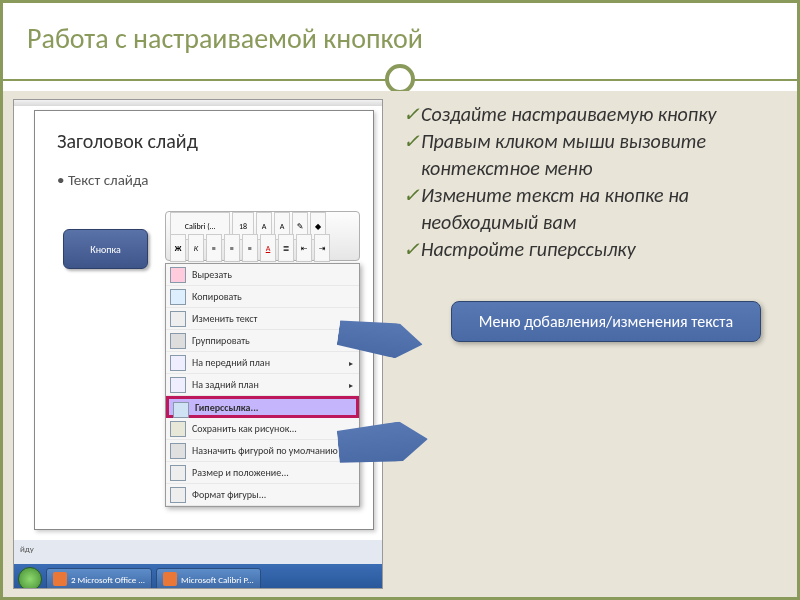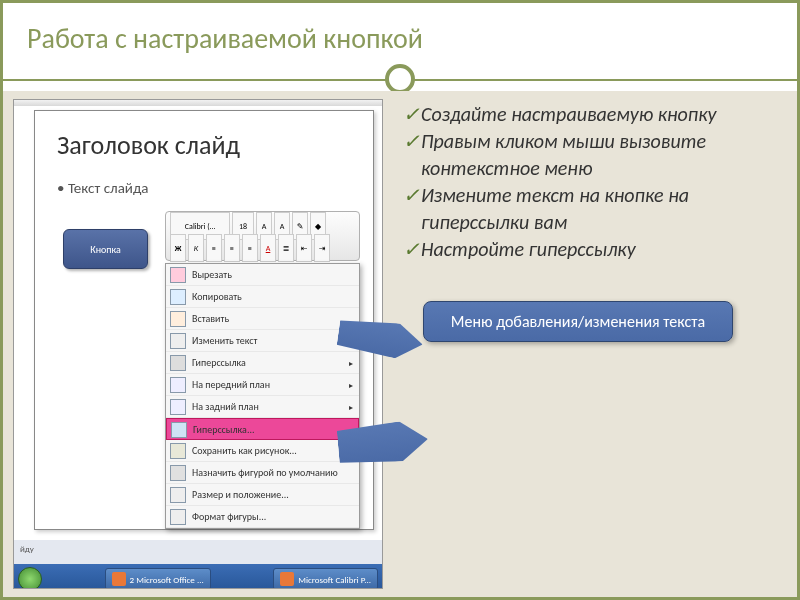--- a/index.html
+++ b/index.html
@@ -59,21 +59,21 @@
   .pp-top { height: 6px; background: linear-gradient(#f2f2f2,#d9d9d9); }
   .pp-canvas {
     position: absolute;
     left: 20px; top: 10px;
     width: 340px; height: 420px;
     background: #fff;
     border: 1px solid #888;
     box-shadow: 2px 2px 4px rgba(0,0,0,0.2);
   }
   .pp-slide-title {
-    font-size: 26px;
+    font-size: 20px;
     color: #333;
     padding: 18px 4px 0 22px;
   }
   .pp-slide-body {
     font-size: 15px;
     color: #555;
     padding: 18px 12px 0 22px;
   }
   .pp-slide-body::before { content:"• "; }
   .btn-shape {
@@ -115,21 +115,21 @@
     box-shadow: 2px 2px 5px rgba(0,0,0,0.3);
   }
   .cm-item {
     height: 22px;
     display: flex; align-items: center;
     padding-left: 26px;
     position: relative;
     border-bottom: 1px solid #e8e8e8;
     color: #333;
   }
-  .cm-item.hl { background: #ec4899; border:1px solid #be185d; }
+  .cm-item.hl { background: #c4b5fd; border:3px solid #be185d;font-weight:bold; }
   .cm-icon {
     position:absolute; left:4px; top:3px;
     width:16px; height:16px;
     background:#cde; border:1px solid #89a;
   }
   .cm-icon.cut { background:#fcd; }
   .cm-icon.copy { background:#def; }
   .cm-icon.paste { background:#fed; }
   .cm-icon.edit { background:#eee; }
   .cm-icon.group { background:#ddd; }
@@ -141,21 +141,21 @@
   .cm-icon.size { background:#eee; }
   .cm-icon.format { background:#eee; }
   .cm-arrow { position:absolute; right:6px; font-size:8px; }
   .pp-bottom {
     position:absolute; bottom:0; left:0; right:0;
     height:48px;
   }
   .pp-status { height:24px; background:#e4e8f0; font-size:9px; color:#555; padding-left:6px; line-height:18px; }
   .pp-taskbar {
     height:30px; background: linear-gradient(#3b6db5,#255394);
-    display:flex; align-items:center; gap:4px; padding:0 4px;justify-content:space-between;
+    display:flex; align-items:center; gap:4px; padding:0 4px;
   }
   .tb-item {
     height:22px; padding:0 6px;
     background:linear-gradient(#5d8dc9,#3d69a6);
     border:1px solid #2a4d80;
     border-radius:3px;
     color:#fff; font-size:9px;
     display:flex; align-items:center; gap:4px;
   }
   .tb-icon { width:14px; height:14px; background:#e97838; border-radius:2px; }
@@ -181,20 +181,21 @@
     position: absolute;
     background: linear-gradient(#5878b3,#4a6aa6);
     border: 1px solid #2f466f;
     border-radius: 8px;
     color: #fff;
     font-size: 16px;
     text-align: center;
     padding: 10px 14px;
     width: 310px;
     box-shadow: 2px 2px 5px rgba(0,0,0,0.3);
+    margin-left: 28px;
   }
   .callout1 { left:420px; top:210px; }
   .callout2 { left:420px; top:325px; }
   
   .arrow-shape {
     position:absolute;
     background: linear-gradient(#5878b3,#4a6aa6);
   }
   .ar1 {
     left:335px; top:230px;
@@ -261,30 +262,26 @@
         <div class="context-menu">
           <div class="cm-item">
               <span class="cm-icon cut"></span>
               <span>Вырезать</span>
             </div>
           <div class="cm-item">
               <span class="cm-icon copy"></span>
               <span>Копировать</span>
             </div>
           <div class="cm-item">
-              <span class="cm-icon paste"></span>
-              <span>Вставить</span>
-            </div>
-          <div class="cm-item">
               <span class="cm-icon edit"></span>
               <span>Изменить текст</span>
             </div>
           <div class="cm-item">
               <span class="cm-icon group"></span>
-              <span>Гиперссылка</span>
+              <span>Группировать</span>
               <span class="cm-arrow">▸</span>
             </div>
           <div class="cm-item">
               <span class="cm-icon front"></span>
               <span>На передний план</span>
               <span class="cm-arrow">▸</span>
             </div>
           <div class="cm-item">
               <span class="cm-icon back"></span>
               <span>На задний план</span>
@@ -325,21 +322,21 @@
               <span class="tb-icon"></span>
               <span>Microsoft Calibri P...</span>
             </div>
         </div>
       </div>
     </div>
 
     <div class="instructions">
       <div>Создайте настраиваемую кнопку</div>
       <div>Правым кликом мыши  вызовите контекстное меню</div>
-      <div>Измените текст на кнопке на гиперссылки вам</div>
+      <div>Измените текст на кнопке на необходимый вам</div>
       <div>Настройте гиперссылку</div>
     </div>
 
     <div class="arrow-shape ar1"></div>
     <div class="callout callout1">
       <span>Меню добавления/изменения текста</span>
     </div>
 
     <div class="arrow-shape ar2"></div>
 

